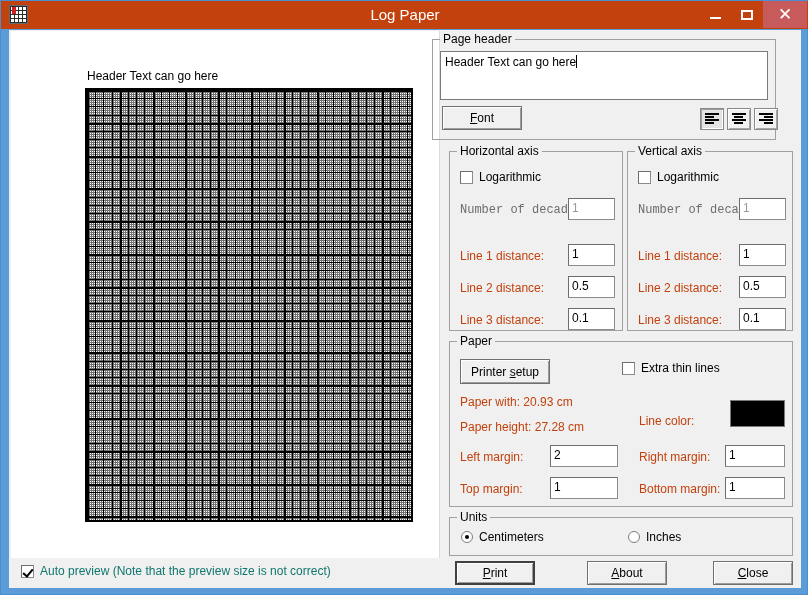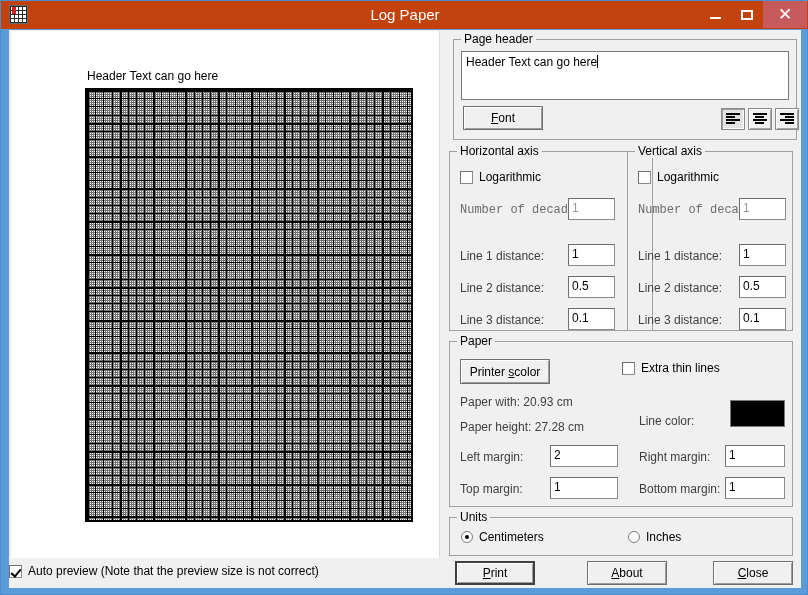--- a/index.html
+++ b/index.html
@@ -120,41 +120,41 @@
   .grid-l1 {
     position: absolute; left: 0; top: 0; right: 0; bottom: 0;
     background-image:
       repeating-linear-gradient(to right,
         #000 0 2px, transparent 2px 32.8px),
       repeating-linear-gradient(to bottom,
         #000 0 2px, transparent 2px 32.8px);
   }
 
   .autopreview-row {
-    position: absolute; left: 0; top: 534px;
+    position: absolute; left: 12px; top: 534px;
     display: flex; align-items: center;
-    font-size: 12px; color: #000000;
+    font-size: 12px; color: #0f766e;
   }
 
   
   .group {
     position: absolute;
     border: 1px solid #a0a0a0;
     background: transparent;
   }
   .group > .legend {
     position: absolute; top: -8px; left: 7px;
     background: #f0f0f0;
     padding: 0 3px;
     font-size: 12px; color: #000;
     white-space: nowrap;
   }
   .lbl {
     position: absolute;
-    font-size: 12px; color: #404040;
+    font-size: 12px; color: #c2410c;
     white-space: nowrap;
   }
   .lbl.dim { color: #6d6d6d; font-family: Liberation Mono, monospace; }
 
   .field {
     position: absolute;
     background: #ffffff;
     border: 1px solid #8c8c8c;
     border-top-color: #6e6e6e;
     border-left-color: #6e6e6e;
@@ -288,21 +288,21 @@
         <div class="grid-l2"></div>
         <div class="grid-l1"></div>
       </div>
     </div>
 
     <div class="autopreview-row">
       <span class="checkbox checked"></span>
       <span style="margin-left:6px">Auto preview (Note that the preview size is not correct)</span>
     </div>
 
-    <div class="group" style="left:444px; top:9px; width:344px; height:101px;">
+    <div class="group" style="left:423px; top:9px; width:344px; height:101px;">
       <div class="legend">Page header</div>
       <div class="textarea" style="left:7px; top:11px; width:328px; height:49px;">
         <span>Header Text can go here</span><span class="caret"></span>
       </div>
       <div class="button" style="left:9px; top:66px; width:80px; height:24px;">
         <span><span class="acc">F</span><span>ont</span></span>
       </div>
       <div class="align-btn active" style="left:267px; top:68px;">
         <span class="align-ico">
           <i style="top:0;width:14px"></i>
@@ -322,21 +322,21 @@
       <div class="align-btn" style="left:321px; top:68px;">
         <span class="align-ico">
           <i style="top:0;width:14px;left:0"></i>
             <i style="top:3px;width:9px;left:5px"></i>
             <i style="top:6px;width:14px;left:0"></i>
             <i style="top:9px;width:9px;left:5px"></i>
         </span>
       </div>
     </div>
 
-    <div class="group" style="left:440px; top:121px; width:204px; height:180px;">
+    <div class="group" style="left:440px; top:121px; width:174px; height:180px;">
       <div class="legend">Horizontal axis</div>
 
       <div class="cbrow" style="left:10px; top:18px;">
         <span class="checkbox"></span>
         <span>Logarithmic</span>
       </div>
 
       <div class="lbl dim" style="left:10px; top:51px;">Number of decades:</div>
       <div class="field disabled" style="left:118px; top:46px; width:47px; height:22px;">1</div>
 
@@ -368,21 +368,21 @@
       <div class="field" style="left:111px; top:124px; width:47px; height:22px;">0.5</div>
 
       <div class="lbl" style="left:10px; top:161px;">Line 3 distance:</div>
       <div class="field" style="left:111px; top:156px; width:47px; height:22px;">0.1</div>
     </div>
 
     <div class="group" style="left:440px; top:311px; width:344px; height:166px;">
       <div class="legend">Paper</div>
 
       <div class="button" style="left:10px; top:17px; width:90px; height:25px;">
-        <span><span>Printer&nbsp;</span><span class="acc">s</span><span>color</span></span>
+        <span><span>Printer&nbsp;</span><span class="acc">s</span><span>etup</span></span>
       </div>
 
       <div class="lbl" style="left:10px; top:53px;">Paper with: 20.93 cm</div>
       <div class="lbl" style="left:10px; top:78px;">Paper height: 27.28 cm</div>
 
       <div class="cbrow" style="left:172px; top:19px;">
         <span class="checkbox"></span>
         <span>Extra thin lines</span>
       </div>
 

